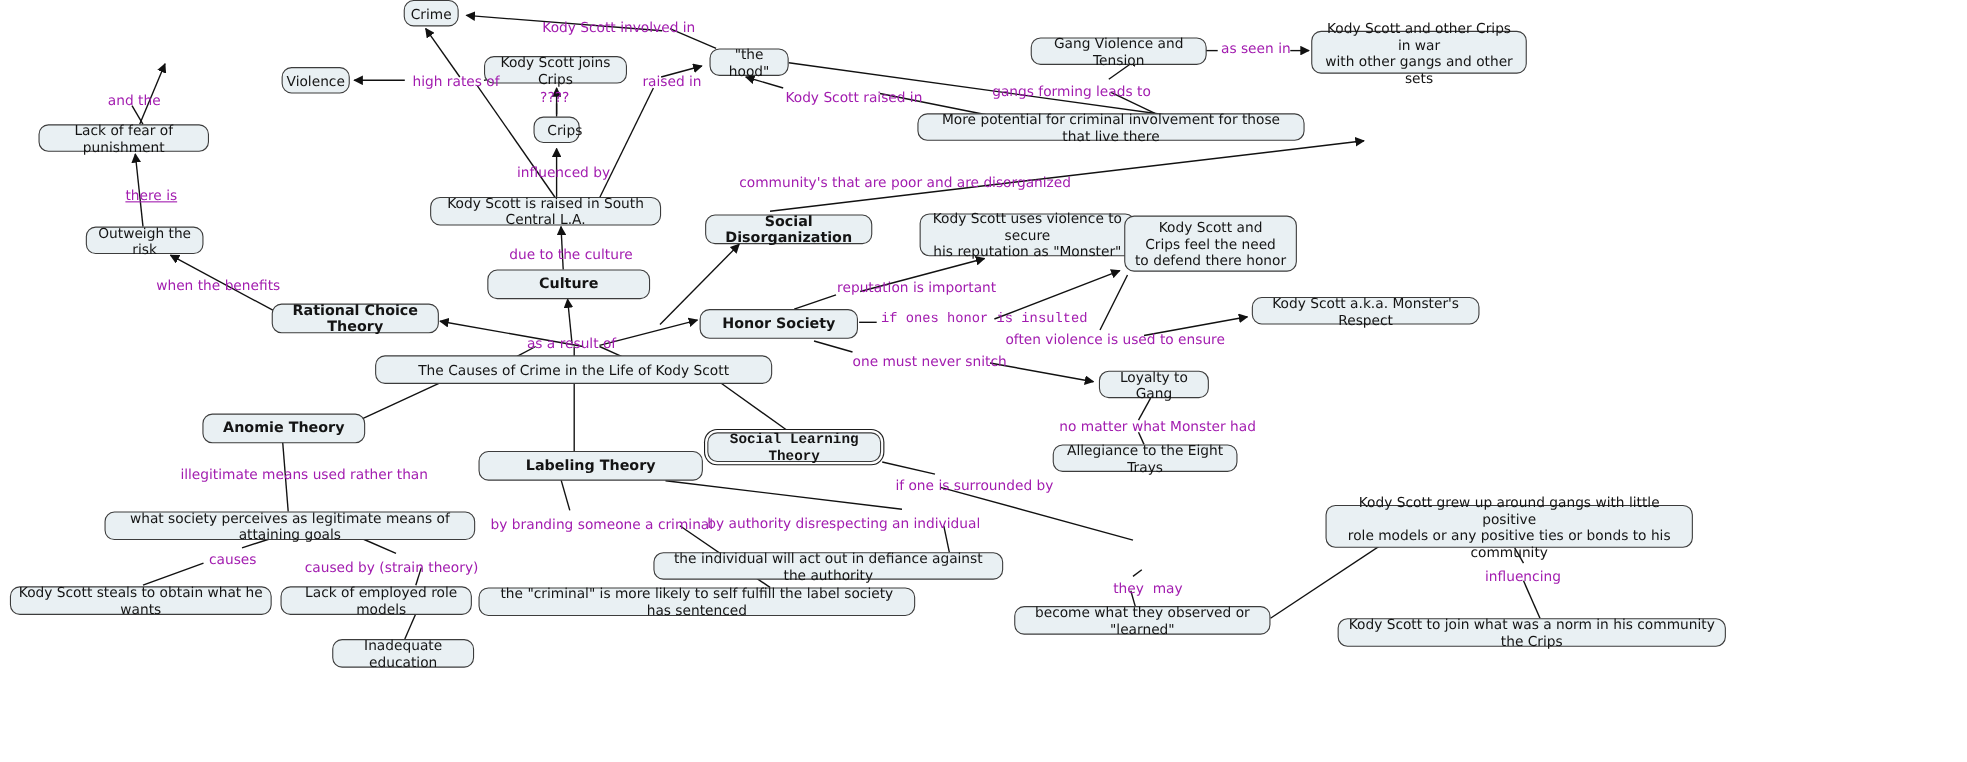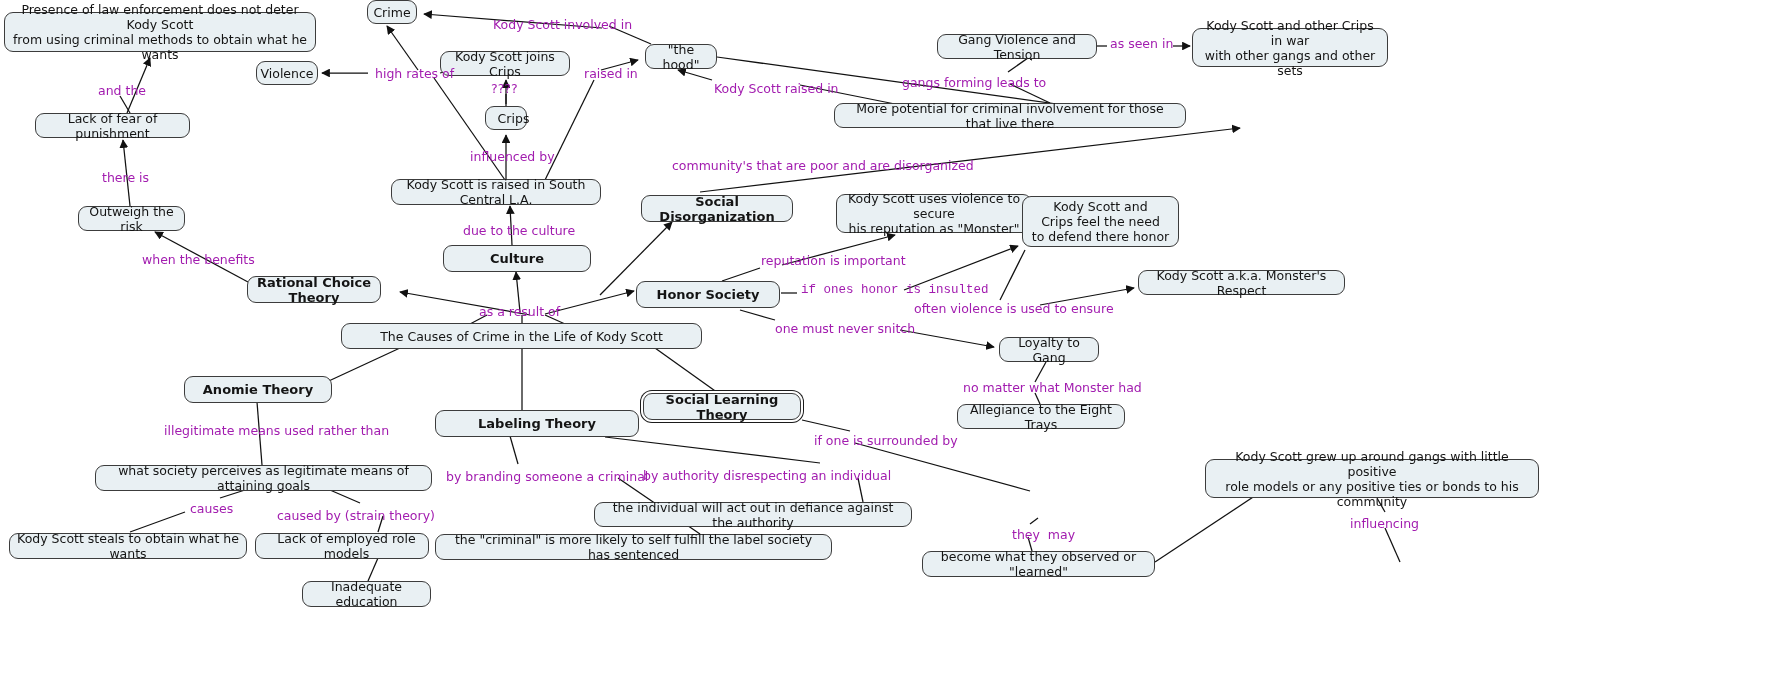--- a/index.html
+++ b/index.html
@@ -40,20 +40,21 @@
     padding: 2px 7px;
     white-space: pre-line;
     z-index: 3;
   }
   .node.concept {
     font-weight: bold;
     font-size: 13px;
   }
   .node.selected {
     box-shadow: 0 0 0 2px #ffffff, 0 0 0 3px #1b1b1b;
+    font-family: Liberation Mono, monospace;
   }
   .linklabel {
     position: absolute;
     color: #a21caf;
     font-size: 12.5px;
     line-height: 14px;
     white-space: pre;
     background: transparent;
     z-index: 4;
     text-align: center;
@@ -163,70 +164,69 @@
       <path d="M 1038 518 L 1030 524"></path>
       <path d="M 1028 537 L 1032 551"></path>
 
       <path d="M 1155 562 L 1288 474" marker-end="url(#arrow)"></path>
 
       <path d="M 1377 498 L 1385 512"></path>
       <path d="M 1385 528 L 1400 562"></path>
     </g>
   </svg>
 
-  <div class="node" style="left:4px; top:12px; width:312px; height:40px;">Presence of law enforcement does not deter Kody Scott
-from using criminal methods to obtain what he wants</div>
   <div class="node" style="left:367px; top:0px; width:50px; height:24px;">Crime</div>
   <div class="node" style="left:256px; top:61px; width:62px; height:24px;">Violence</div>
   <div class="node" style="left:440px; top:51px; width:130px; height:25px;">Kody Scott joins Crips</div>
   <div class="node" style="left:485px; top:106px; width:42px; height:24px;padding-left:22px;">Crips</div>
   <div class="node" style="left:645px; top:44px; width:72px; height:25px;">"the hood"</div>
   <div class="node" style="left:937px; top:34px; width:160px; height:25px;">Gang Violence and Tension</div>
   <div class="node" style="left:1192px; top:28px; width:196px; height:39px;">Kody Scott and other Crips in war
 with other gangs and other sets</div>
   <div class="node" style="left:834px; top:103px; width:352px; height:25px;">More potential for criminal involvement for those that live there</div>
   <div class="node" style="left:35px; top:113px; width:155px; height:25px;">Lack of fear of punishment</div>
   <div class="node" style="left:78px; top:206px; width:107px; height:25px;">Outweigh the risk</div>
   <div class="node" style="left:391px; top:179px; width:210px; height:26px;">Kody Scott is raised in South Central L.A.</div>
   <div class="node concept" style="left:641px; top:195px; width:152px; height:27px;">Social Disorganization</div>
   <div class="node" style="left:836px; top:194px; width:196px; height:39px;">Kody Scott uses violence to secure
 his reputation as "Monster"</div>
   <div class="node" style="left:1022px; top:196px; width:157px; height:51px;">Kody Scott and
 Crips feel the need
 to defend there honor</div>
   <div class="node concept" style="left:443px; top:245px; width:148px; height:27px;">Culture</div>
   <div class="node" style="left:1138px; top:270px; width:207px; height:25px;">Kody Scott a.k.a. Monster's Respect</div>
-  <div class="node concept" style="left:247px; top:276px; width:134px; height:27px;">Rational Choice Theory</div>
+  <div class="node concept" style="left:247px; top:276px; width:152px; height:27px;">Rational Choice Theory</div>
   <div class="node concept" style="left:636px; top:281px; width:144px; height:27px;">Honor Society</div>
   <div class="node" style="left:341px; top:323px; width:361px; height:26px;">The Causes of Crime in the Life of Kody Scott</div>
   <div class="node" style="left:999px; top:337px; width:100px; height:25px;">Loyalty to Gang</div>
   <div class="node concept" style="left:184px; top:376px; width:148px; height:27px;">Anomie Theory</div>
   <div class="node concept selected" style="left:643px; top:393px; width:158px; height:27px;">Social Learning Theory</div>
   <div class="node" style="left:957px; top:404px; width:168px; height:25px;">Allegiance to the Eight Trays</div>
   <div class="node concept" style="left:435px; top:410px; width:204px; height:27px;">Labeling Theory</div>
   <div class="node" style="left:1205px; top:459px; width:334px; height:39px;">Kody Scott grew up around gangs with little positive
 role models or any positive ties or bonds to his community</div>
   <div class="node" style="left:95px; top:465px; width:337px; height:26px;">what society perceives as legitimate means of attaining goals</div>
   <div class="node" style="left:594px; top:502px; width:318px; height:25px;">the individual will act out in defiance against the authority</div>
   <div class="node" style="left:9px; top:533px; width:238px; height:26px;">Kody Scott steals to obtain what he wants</div>
   <div class="node" style="left:255px; top:533px; width:174px; height:26px;padding-left:16px;">Lack of employed role models</div>
   <div class="node" style="left:435px; top:534px; width:397px; height:26px;">the "criminal" is more likely to self fulfill the label society has sentenced</div>
   <div class="node" style="left:922px; top:551px; width:233px; height:26px;">become what they observed or "learned"</div>
+  <div class="node" style="left:1216px; top:562px; width:353px; height:26px;">Kody Scott to join what was a norm in his community the Crips</div>
   <div class="node" style="left:302px; top:581px; width:129px; height:26px;">Inadequate education</div>
 
   <div class="linklabel" style="left:493px; top:18px;">Kody Scott involved in</div>
   <div class="linklabel" style="left:375px; top:67px;">high rates of</div>
   <div class="linklabel" style="left:584px; top:67px;">raised in</div>
   <div class="linklabel" style="left:1110px; top:37px;">as seen in</div>
   <div class="linklabel" style="left:98px; top:84px;">and the</div>
   <div class="linklabel" style="left:491px; top:82px;">????</div>
   <div class="linklabel" style="left:714px; top:82px;">Kody Scott raised in</div>
   <div class="linklabel" style="left:902px; top:76px;">gangs forming leads to</div>
   <div class="linklabel" style="left:470px; top:150px;">influenced by</div>
-  <div class="linklabel" style="left:102px; top:171px;">there is</div>
+  <div class="linklabel" style="left:114px; top:171px;text-decoration:underline;">there is</div>
   <div class="linklabel" style="left:672px; top:159px;">community's that are poor and are disorganized</div>
   <div class="linklabel" style="left:463px; top:224px;">due to the culture</div>
   <div class="linklabel" style="left:761px; top:254px;">reputation is important</div>
   <div class="linklabel" style="left:142px; top:253px;">when the benefits</div>
   <div class="linklabel" style="left:801px; top:283px;font-family:Liberation Mono, monospace;">if ones honor is insulted</div>
   <div class="linklabel" style="left:914px; top:302px;">often violence is used to ensure</div>
   <div class="linklabel" style="left:479px; top:305px;">as a result of</div>
   <div class="linklabel" style="left:775px; top:322px;">one must never snitch</div>
   <div class="linklabel" style="left:963px; top:381px;">no matter what Monster had</div>
   <div class="linklabel" style="left:164px; top:424px;">illegitimate means used rather than</div>

